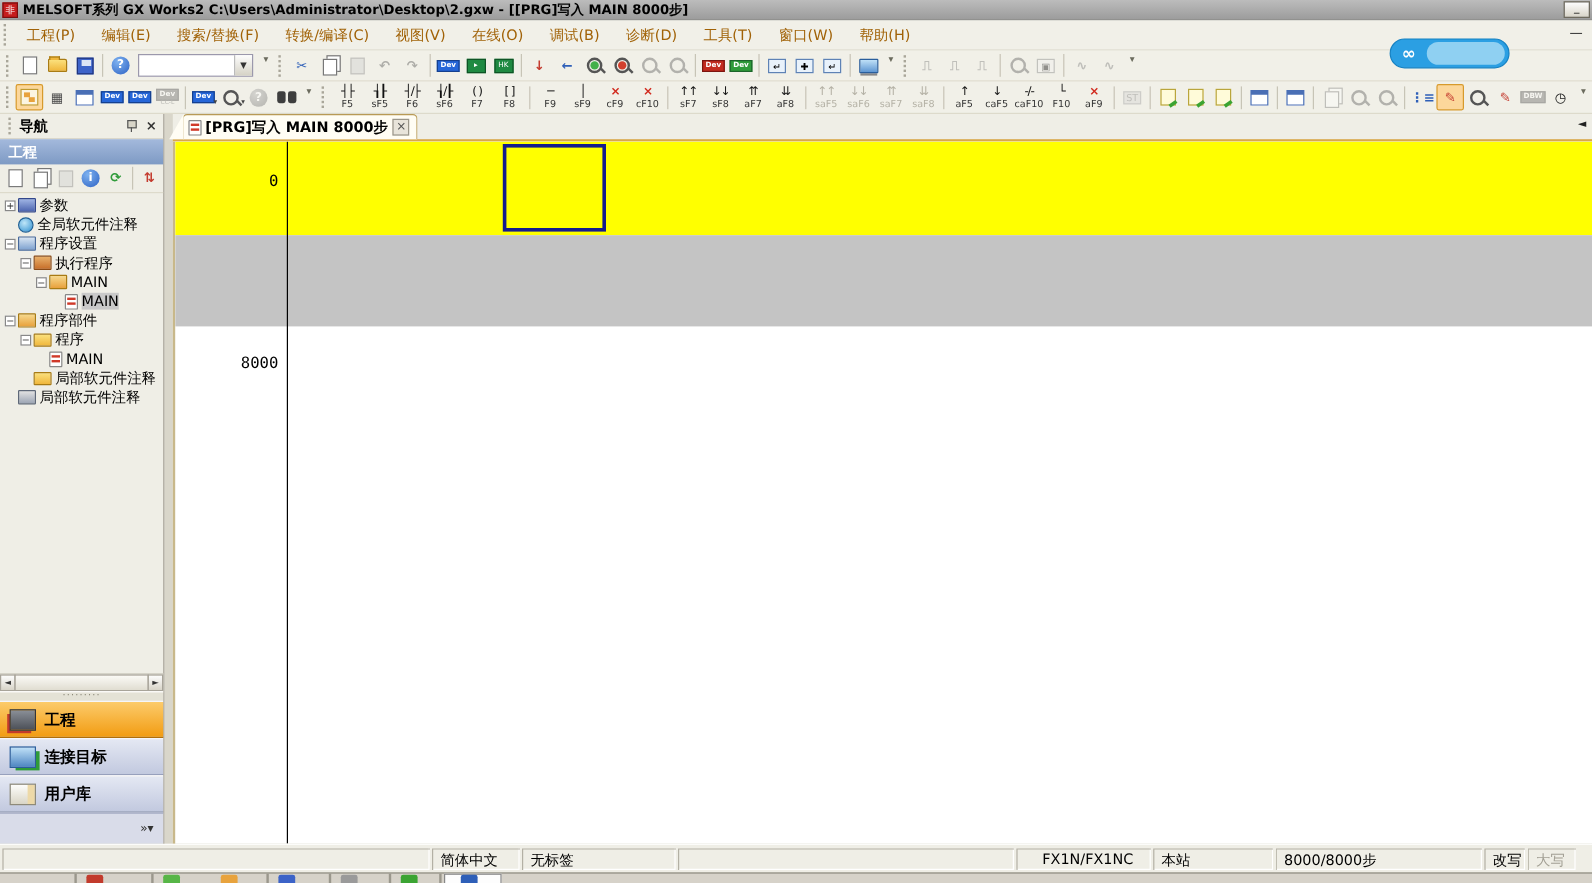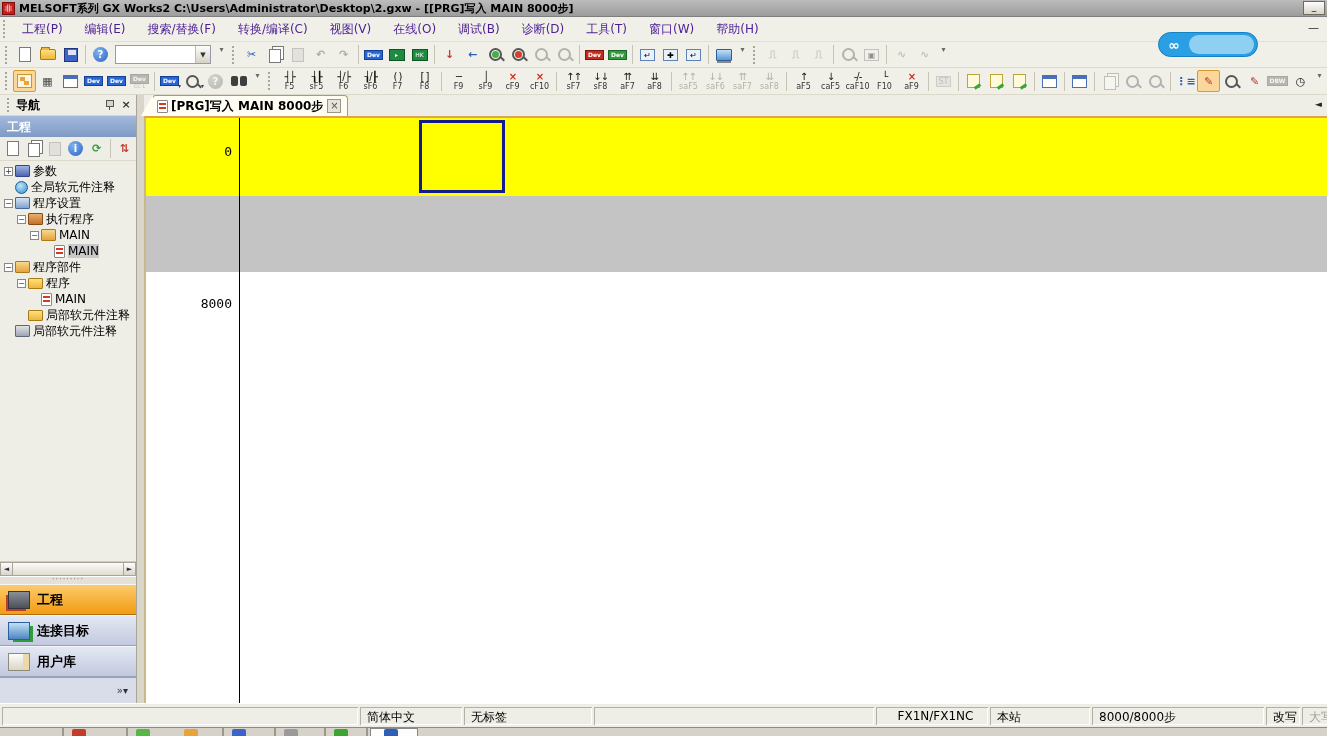--- a/index.html
+++ b/index.html
@@ -11,21 +11,21 @@
     display:flex; align-items:center; padding:0 2px; border-bottom:1px solid #7E7E7E; }
   #app-icon { width:13px; height:13px; background:#C61D1D; border:1px solid #7A0E0E;
     color:#fff; font-size:8px; line-height:11px; text-align:center; margin-right:4px; flex:none; }
   #title-text { font-weight:bold; font-size:11px; color:#000; white-space:nowrap; overflow:hidden;text-align:right; }
   #title-min { margin-left:auto; width:22px; height:14px; background:linear-gradient(#FDFDFD,#D8D4C8);
     border:1px solid #6E6A5E; font-size:9px; line-height:10px; text-align:center; flex:none; }
 
   
   #menubar { height:25px; background:#F1F0E8; display:flex; align-items:center;
     border-bottom:1px solid #E2E0D4; position:relative; }
-  .menu-item { padding:4px 11px; white-space:nowrap; color:#4c1d95; }
+  .menu-item { padding:4px 11px; white-space:nowrap; color:#a16207; }
   #mdi-min { position:absolute; right:8px; top:4px; font-size:11px; color:#222; }
 
   
   .toolbar { background:#F1F0E8; display:flex; align-items:center;
     border-bottom:1px solid #DDDACB; padding:1px 2px; }
   #toolbar1 { height:26px; }
   #toolbar2 { height:27px; }
   .tbgrip { width:5px; height:18px; border-left:2px dotted #A9A699; margin:0 3px; flex:none; }
   .tbsep  { width:1px; height:19px; background:#C7C4B6; margin:0 3px; flex:none; }
   .tbchev { width:11px; height:20px; color:#6B6B5E; font-size:8px; line-height:9px;
@@ -661,21 +661,21 @@
       <span class="stepnum" id="stepnum-0">0</span>
       <span class="stepnum" id="stepnum-8000">8000</span>
       <div id="sel-box"></div>
     </div>
   </div>
 
 </div>
 
 <div id="statusbar">
     <div class="seg" style="width: 356px;"></div>
-    <div class="seg" style="width: 102px;">简体中文</div>
+    <div class="seg" style="width: 73px;">简体中文</div>
     <div class="seg" style="width: 128px;">无标签</div>
     <div class="seg" style="width: 280px;"></div>
     <div class="seg" style="width: 112px; text-align: center;">FX1N/FX1NC</div>
     <div class="seg" style="width: 100px;">本站</div>
     <div class="seg" style="width: 172px;">8000/8000步</div>
     <div class="seg" style="width: 34px;">改写</div>
     <div class="seg dis" style="width: 40px;">大写</div>
   </div>
 <div id="taskbar">
     <div id="tk-white"></div>

